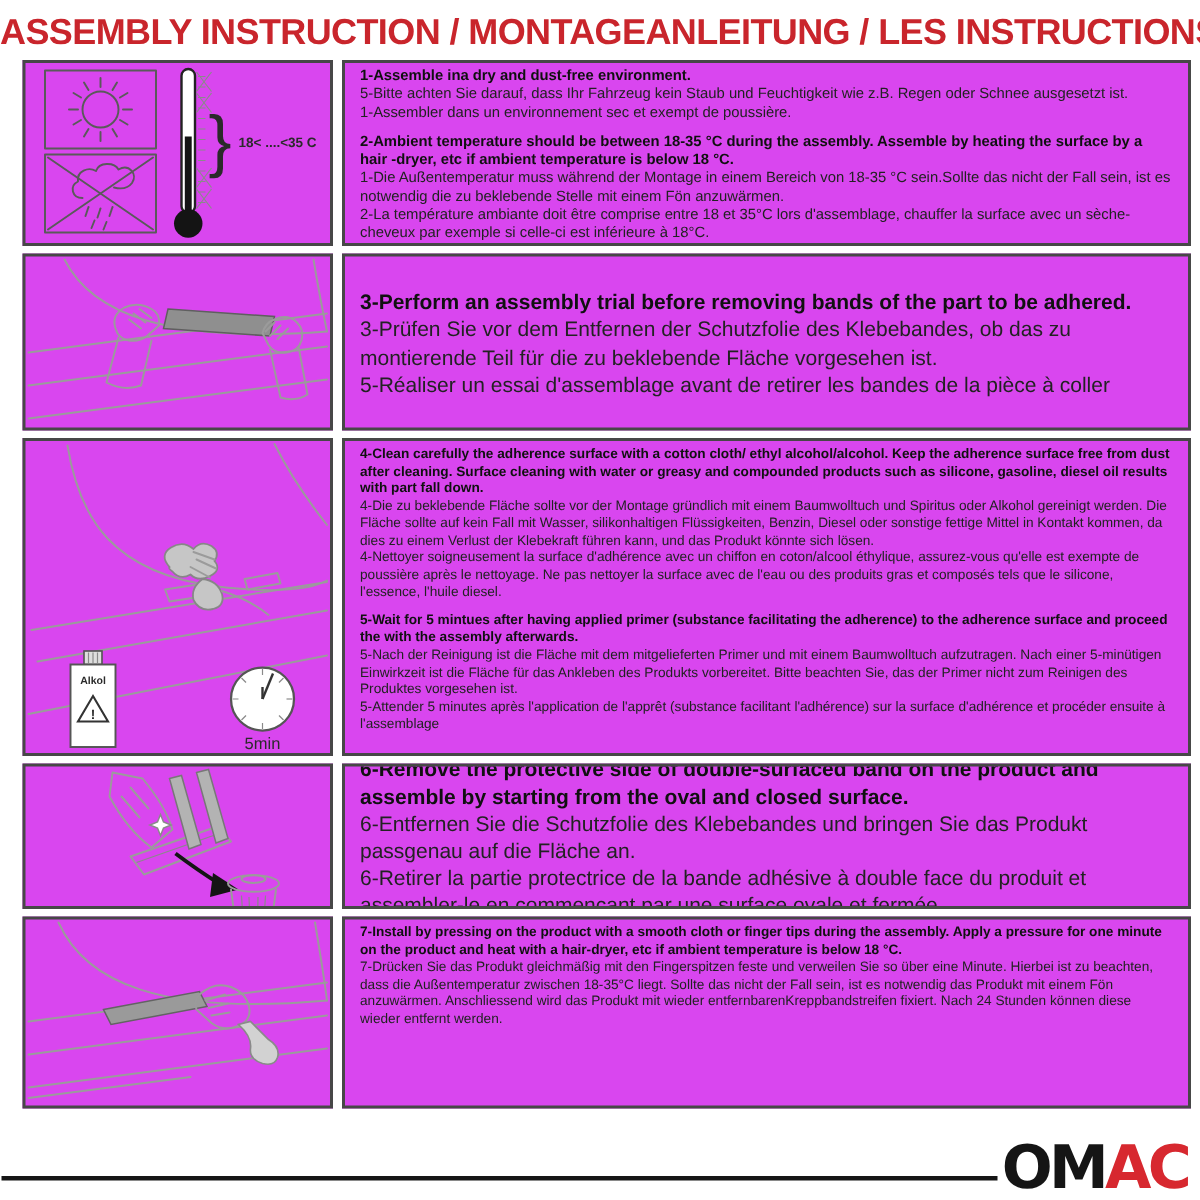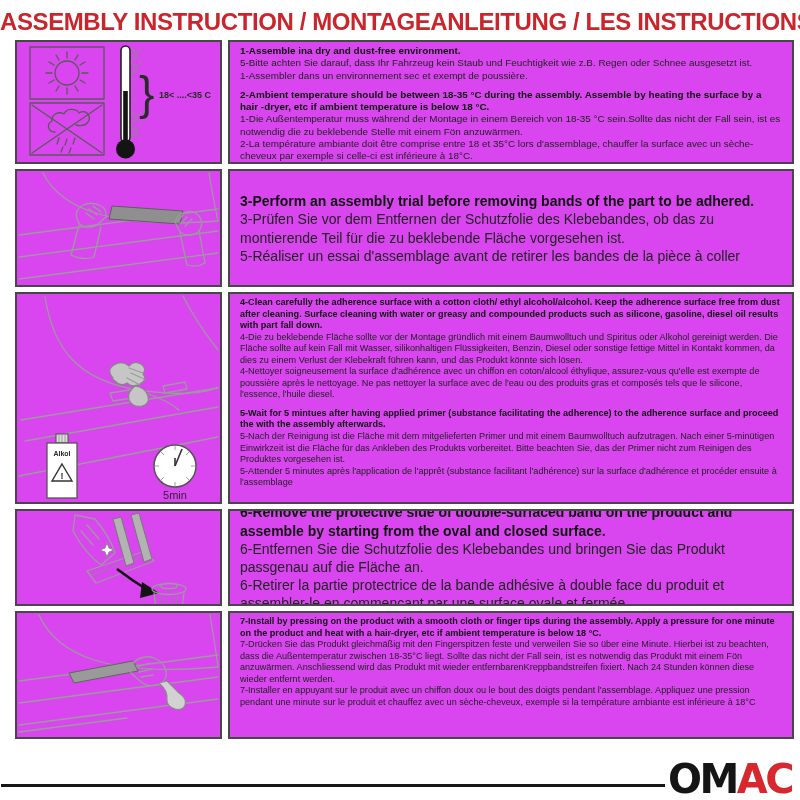--- a/index.html
+++ b/index.html
@@ -267,21 +267,20 @@
             <path class="ln" fill="#fff" d="M116,50 q10,-9 21,-5 q10,4 12,13 q2,9 -7,13 q-10,4 -18,-2 l-10,-9 q-2,-6 2,-10 z"></path>
             <path class="ln" d="M120,54 l13,-4 M122,59 l13,-3 M124,64 l12,-2"></path>
             <path d="M142,70 q9,8 8,16 q-1,7 8,10 q8,2 10,-4 q2,-7 -6,-12 q-6,-6 -12,-12 z" fill="#d2d2d2" stroke="#8a8a8a" stroke-width="1.1"></path>
           </g>
         </svg>
       </div>
       <div class="cell txt fs-sm">
         <div class="step">
           <p class="en">7-Install by pressing on the product with a smooth cloth or finger tips during the assembly. Apply a pressure for one minute on the product and heat with a hair-dryer, etc if ambient temperature is below 18 °C.</p>
           <p>7-Drücken Sie das Produkt gleichmäßig mit den Fingerspitzen feste und verweilen Sie so über eine Minute. Hierbei ist zu beachten, dass die Außentemperatur zwischen 18-35°C liegt. Sollte das nicht der Fall sein, ist es notwendig das Produkt mit einem Fön anzuwärmen. Anschliessend wird das Produkt mit wieder entfernbarenKreppbandstreifen fixiert. Nach 24 Stunden können diese wieder entfernt werden.</p>
-          <p>7-Installer en appuyant sur le produit avec un chiffon doux ou le bout des doigts pendant l'assemblage. Appliquez une pression pendant une minute sur le produit et chauffez avec un sèche-cheveux, exemple si la température ambiante est inférieure à 18°C</p>
         </div>
       </div>
     </div>
 
   </div>
 
   <div class="footer">
     <div class="rule"></div>
     <div class="logo"><span class="blk">OM</span><span class="red">AC</span></div>
   </div>

